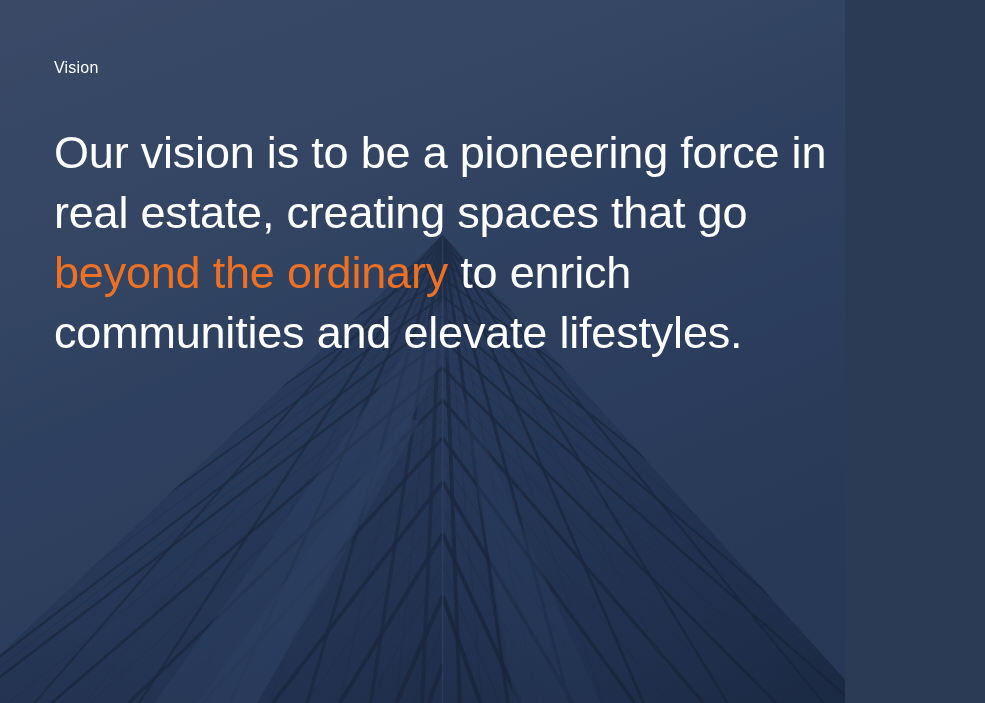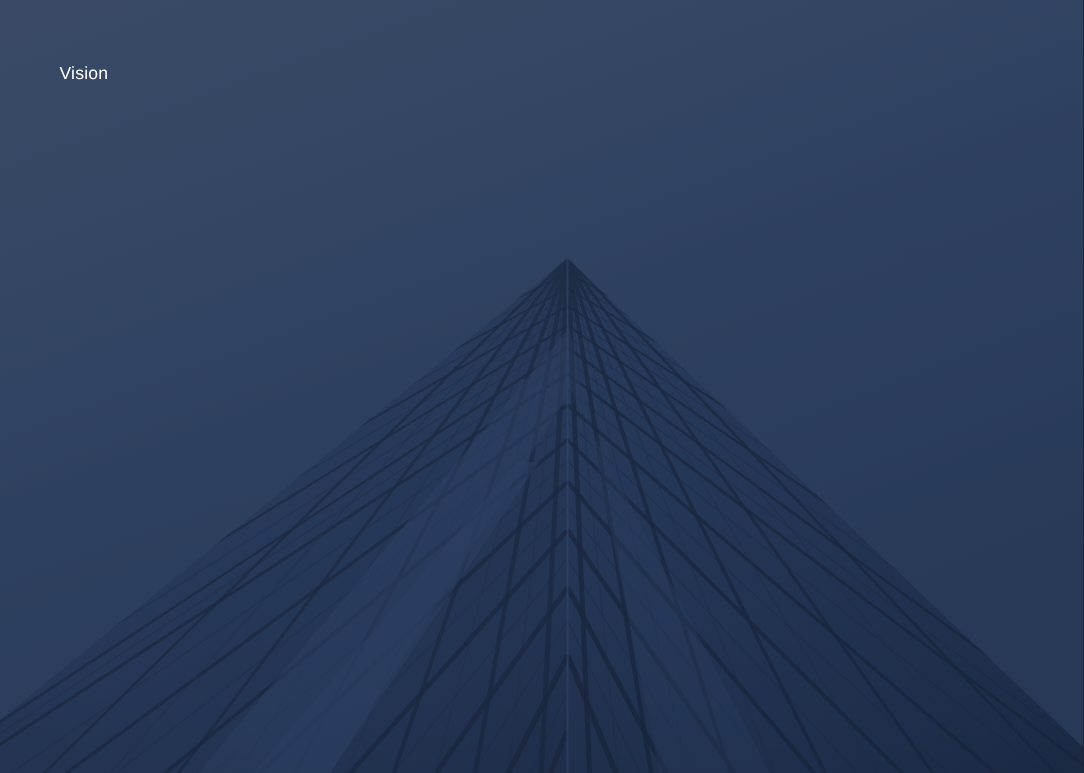--- a/index.html
+++ b/index.html
@@ -4,25 +4,25 @@
 <style>
   html, body {
     margin: 0;
     padding: 0;
     background: #2b3a55;
   }
   * { box-sizing: border-box; }
 
   .slide {
     position: relative;
-    width: 985px;
+    width: 845px;
     height: 703px;
     overflow: hidden;
     font-family: "Liberation Sans", sans-serif;
-    background: #000000;
+    background: #4c1d95;
   }
 
   
   .photo {
     position: absolute;
     inset: 0;
     width: 100%;
     height: 100%;
     display: block;
   }
@@ -241,15 +241,23 @@
 
     <rect x="0" y="0" width="985" height="703" fill="#3a4a66" opacity="0.16"></rect>
   </svg>
 
   <div class="tint"></div>
 
   <div class="content">
 
     <div class="eyebrow">Vision</div>
 
+    <h1 class="headline">
+      <span class="line">Our vision is to be a pioneering force in</span>
+      <span class="line">real estate, creating spaces that go</span>
+      <span class="line">
+        <span class="accent">beyond the ordinary</span><span> to enrich</span>
+      </span>
+      <span class="line">communities and elevate lifestyles.</span>
+    </h1>
 
   </div>
 </div>
 
 </body></html>

